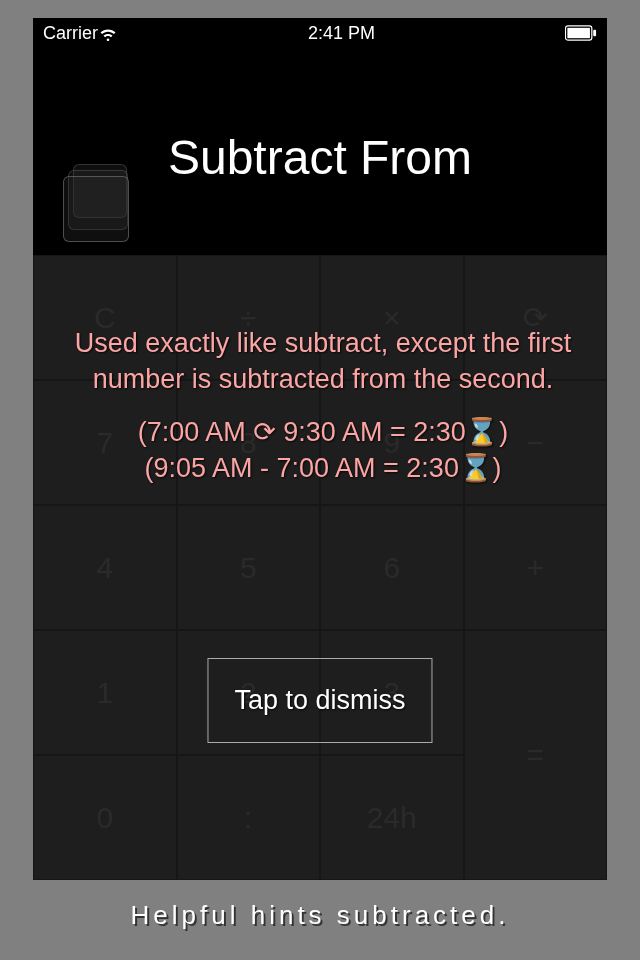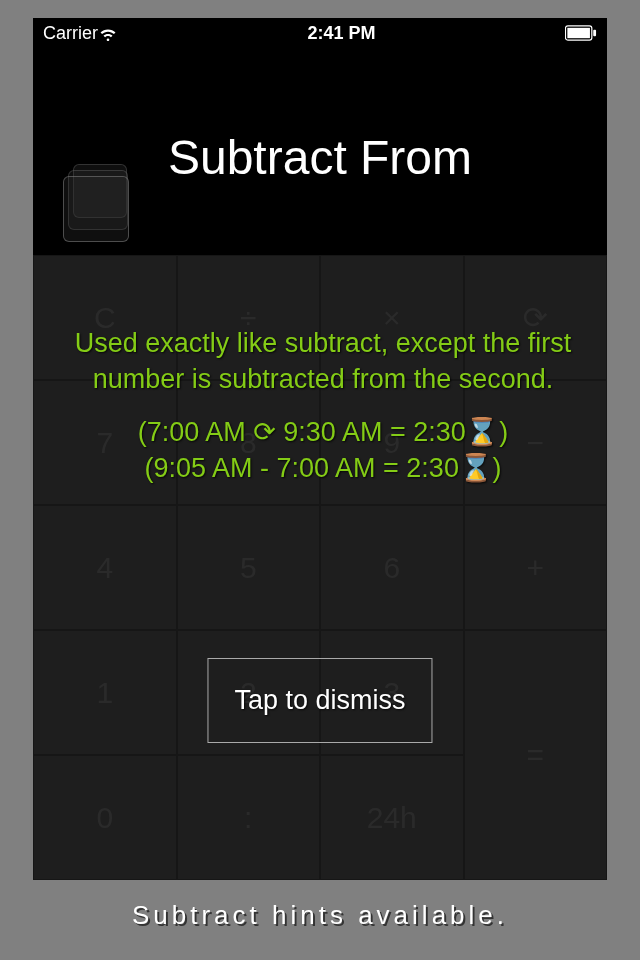--- a/index.html
+++ b/index.html
@@ -113,21 +113,21 @@
     position: absolute;
     top: 207px; left: 0; right: 0; bottom: 0;
     background: rgba(0,0,0,0.5);
   }
   .overlay-body {
     position: absolute;
     top: 278px;
     left: 36px; right: 30px;
     font-size: 27px;
     line-height: 1.32;
-    color: #84cc16;
+    color: #fca5a5;
     text-shadow: 1px 1px 2px rgba(0,0,0,0.8);
   }
   .overlay-body p { margin-bottom: 18px; }
   .overlay-body p:last-child { margin-bottom: 0; }
   .dismiss-btn {
     position: absolute;
     top: 610px;
     left: 50%;
     transform: translateX(-50%);
     border: 1.5px solid #aaa;
@@ -158,21 +158,21 @@
 
   <div class="status-bar">
     <div class="status-left">
       <span>Carrier</span>
       <span class="wifi-icon">
         <svg viewBox="0 0 24 24">
             <path fill="#fff" d="M12 18.5c.9 0 1.6.7 1.6 1.6S12.9 21.7 12 21.7s-1.6-.7-1.6-1.6.7-1.6 1.6-1.6zm0-5.4c2.1 0 4 .8 5.4 2.2l-1.9 1.9c-.9-.9-2.1-1.5-3.5-1.5s-2.6.6-3.5 1.5l-1.9-1.9c1.4-1.4 3.3-2.2 5.4-2.2zm0-5.4c3.5 0 6.7 1.4 9 3.7l-1.9 1.9C17.3 11.5 14.8 10.4 12 10.4s-5.3 1.1-7.1 2.9L3 11.4c2.3-2.3 5.5-3.7 9-3.7z"></path>
           </svg>
       </span>
     </div>
-    <div style="font-weight:700;">2:41 PM</div>
+    <div style="font-weight:400;">2:41 PM</div>
     <div class="status-right">
       <span class="battery-icon">
         <svg viewBox="0 0 34 16">
             <rect x="0.5" y="0.5" width="28" height="15" rx="2.5" fill="none" stroke="#fff" stroke-width="1.3"></rect>
             <rect x="2.5" y="2.5" width="24" height="11" fill="#fff"></rect>
             <rect x="30" y="4.5" width="3" height="7" rx="1" fill="#fff"></rect>
           </svg>
       </span>
     </div>
   </div>
@@ -219,13 +219,13 @@
       <p>
         <span>(7:00 AM ⟳ 9:30 AM = 2:30⌛)</span><br>
         <span>(9:05 AM - 7:00 AM = 2:30⌛)</span>
       </p>
     </div>
     <div class="dismiss-btn">Tap to dismiss</div>
   </div>
 
 </div>
 
-<div class="footer-caption">Subtract hints available.</div>
+<div class="footer-caption">Helpful hints subtracted.</div>
 
 </body></html>

